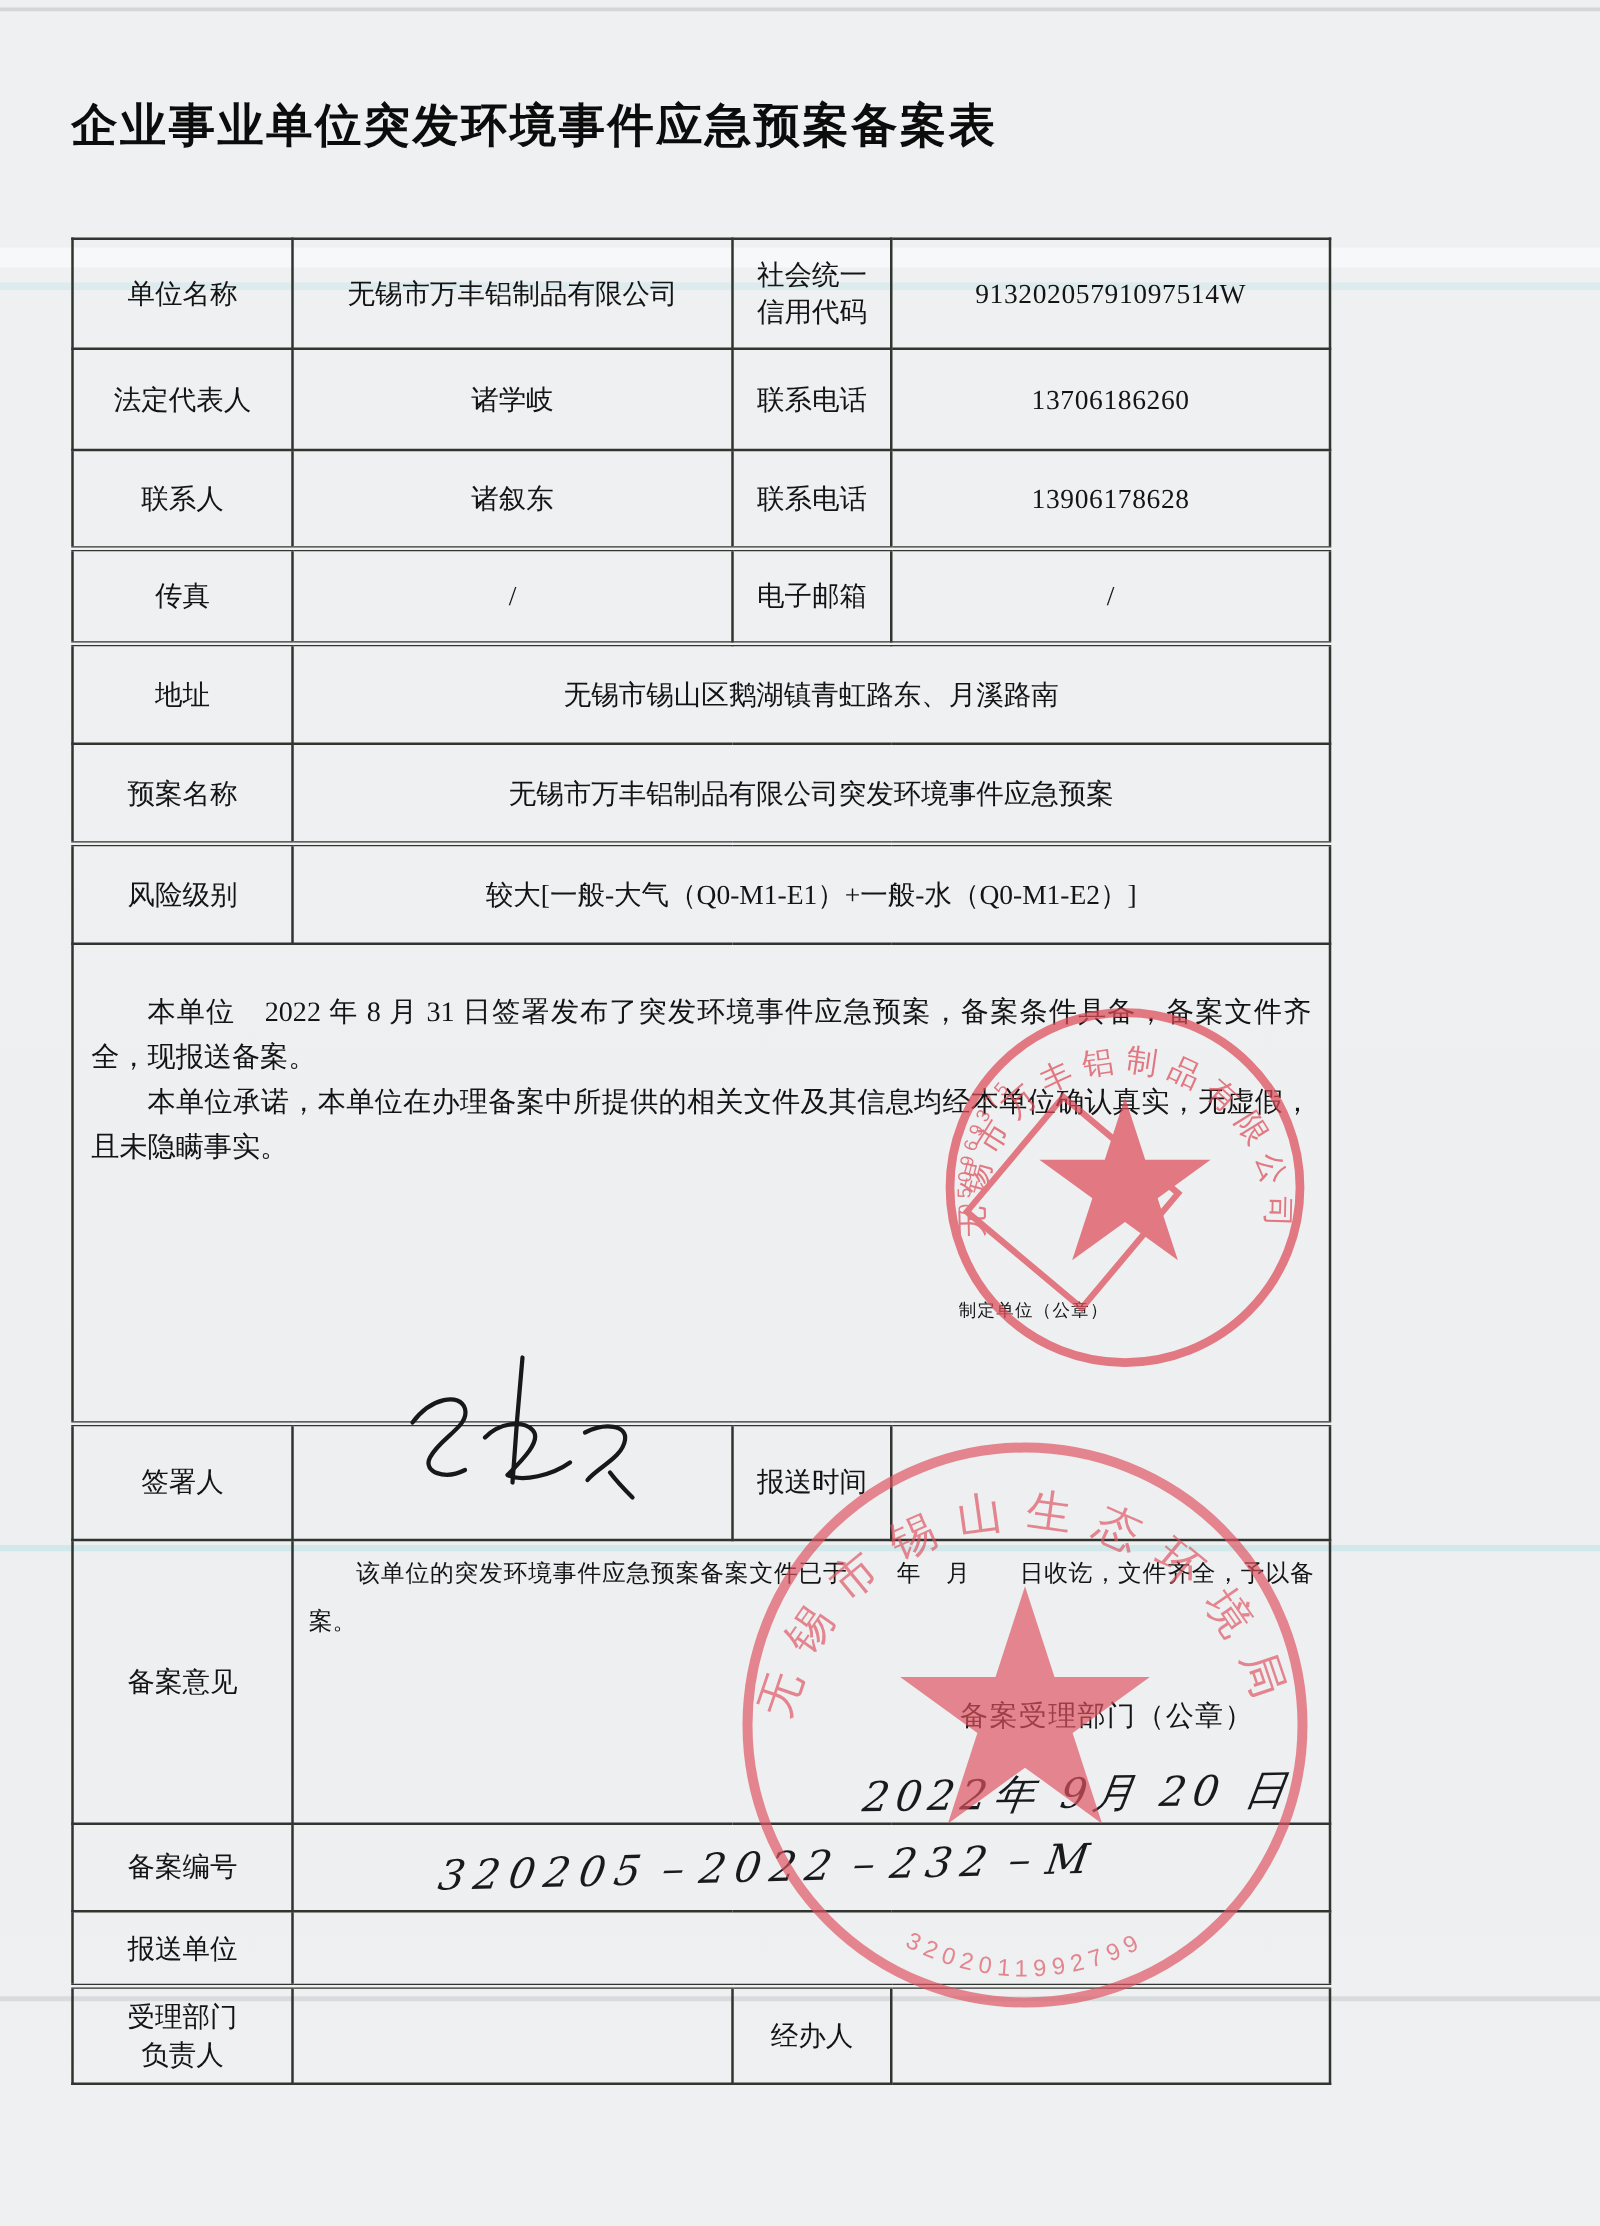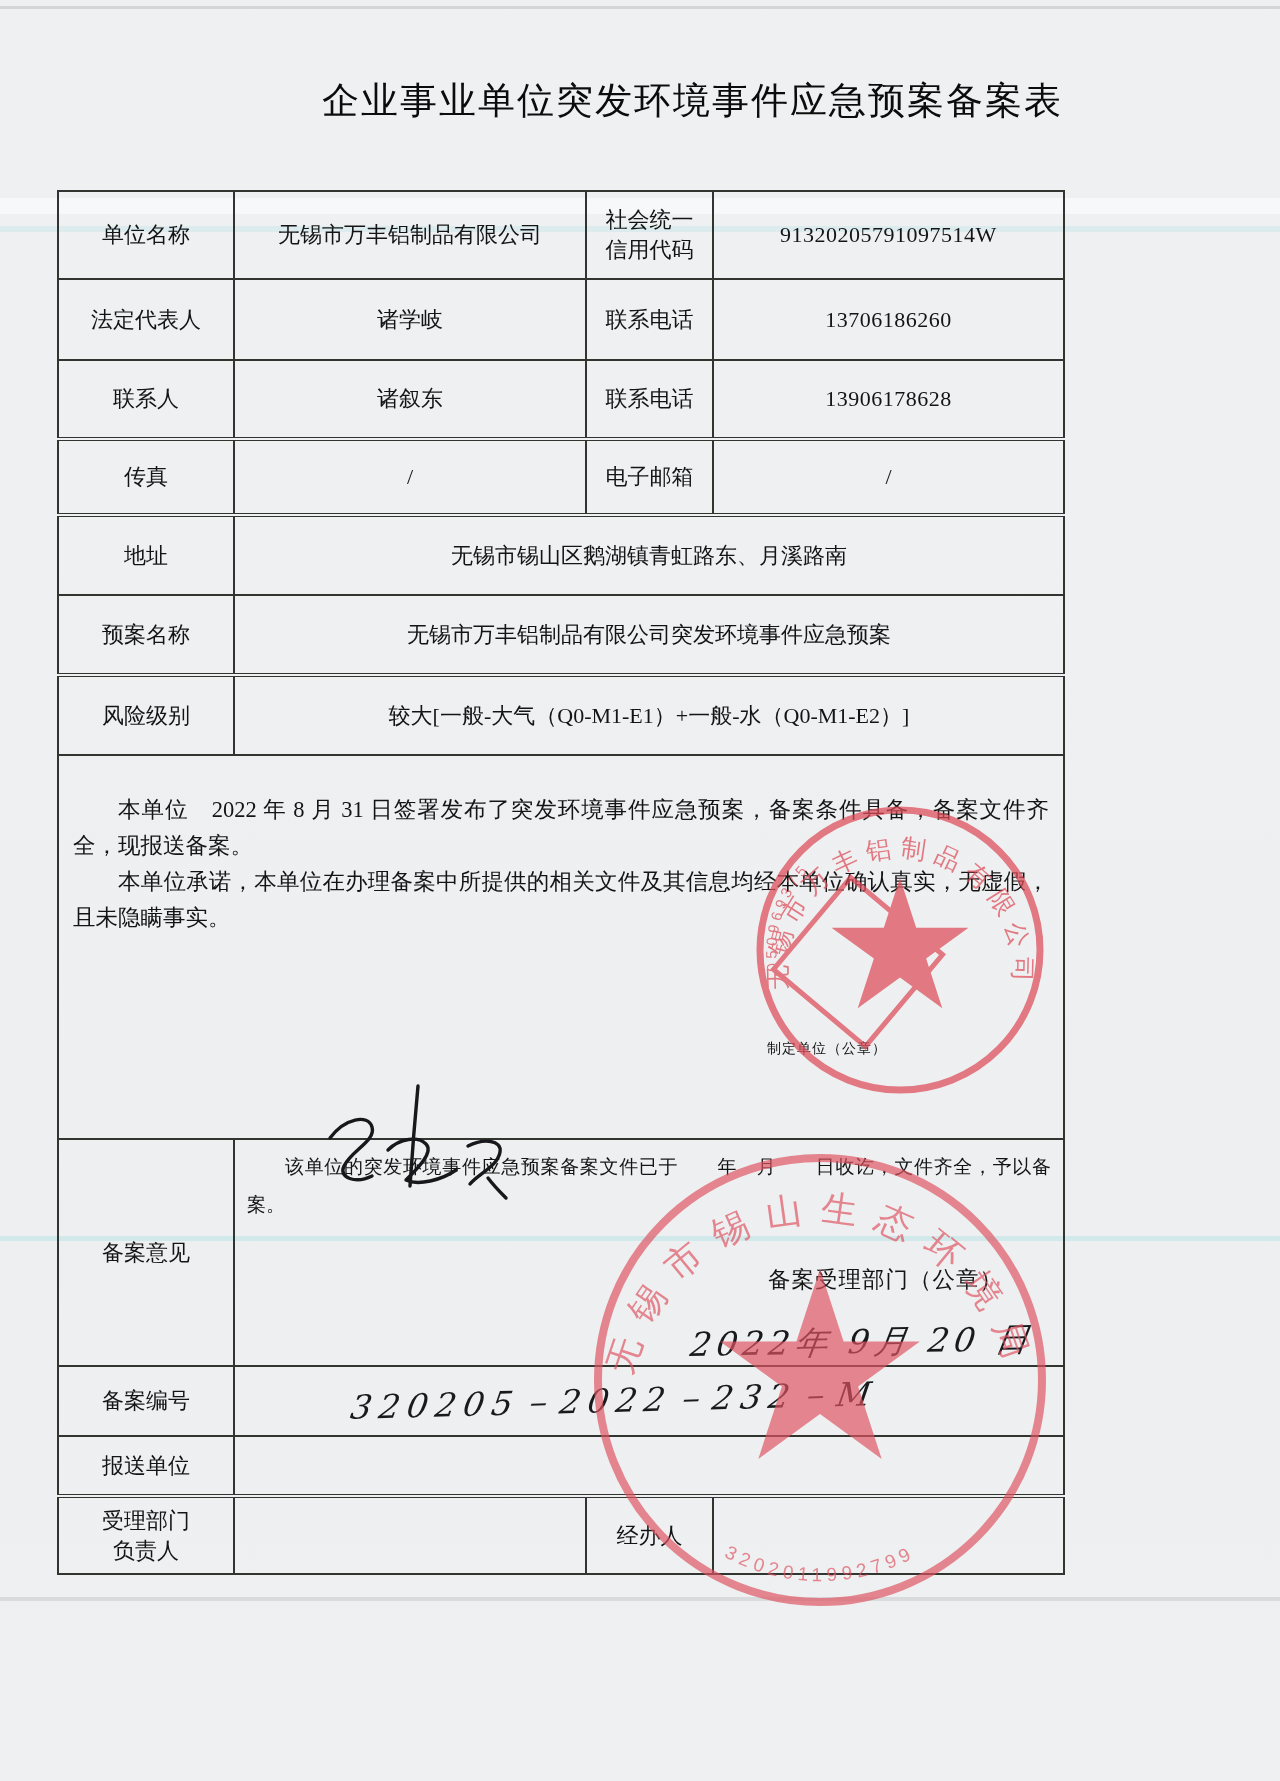--- a/index.html
+++ b/index.html
@@ -12,22 +12,22 @@
   
   .streak{position:absolute;left:0;width:100%;pointer-events:none;}
   .streak.s0{top:6px;height:3px;background:rgba(150,155,160,.30);}
   .streak.s1{top:198px;height:16px;background:rgba(255,255,255,.55);}
   .streak.s2{top:226px;height:6px;background:rgba(185,225,232,.32);}
   .streak.s3{top:1236px;height:5px;background:rgba(150,218,228,.30);}
   .streak.s4{top:1597px;height:4px;background:rgba(120,126,132,.18);}
 
   .title{
     position:absolute; top:76px; left:57px; width:1006px;
-    text-align:right; font-family:"Liberation Sans","DejaVu Sans",sans-serif;
-    font-weight:normal; font-size:37px; letter-spacing:2px; color:#0c0c0c;
+    text-align:left; font-family:"Liberation Sans","DejaVu Sans",sans-serif;
+    font-weight:bold; font-size:37px; letter-spacing:2px; color:#0c0c0c;
   }
 
   table.form{
     position:absolute; left:57px; top:190px; width:1006px;
     border-collapse:collapse; table-layout:fixed;
   }
   table.form td{
     border:2px solid #31352f; text-align:center; vertical-align:middle;
     font-size:22px; padding:2px 8px; overflow:visible;
   }
@@ -143,20 +143,26 @@
     <tr style="height:384px">
       <td colspan="4" class="left" style="vertical-align:top;margin-left:45px;">
         <div class="decl-wrap">
           <p class="first">本单位　2022 年 8 月 31 日签署发布了突发环境事件应急预案，备案条件具备，备案文件齐全，现报送备案。</p>
           <p>本单位承诺，本单位在办理备案中所提供的相关文件及其信息均经本单位确认真实，无虚假，且未隐瞒事实。</p>
           <div class="seal-caption-1">制定单位（公章）</div>
         </div>
       </td>
     </tr>
 
+    <tr style="height:93px" class="dbl">
+      <td>签署人</td>
+      <td></td>
+      <td>报送时间</td>
+      <td></td>
+    </tr>
 
     <tr style="height:227px">
       <td>备案意见</td>
       <td colspan="3" class="left" style="vertical-align:top;">
         <div class="opinion-wrap">
           <p>该单位的突发环境事件应急预案备案文件已于　　年　月　　日收讫，文件齐全，予以备案。</p>
           <div class="seal-caption-2">备案受理部门（公章）</div>
           <div class="hand hand-date">2022年 9月 20 日</div>
         </div>
       </td>

